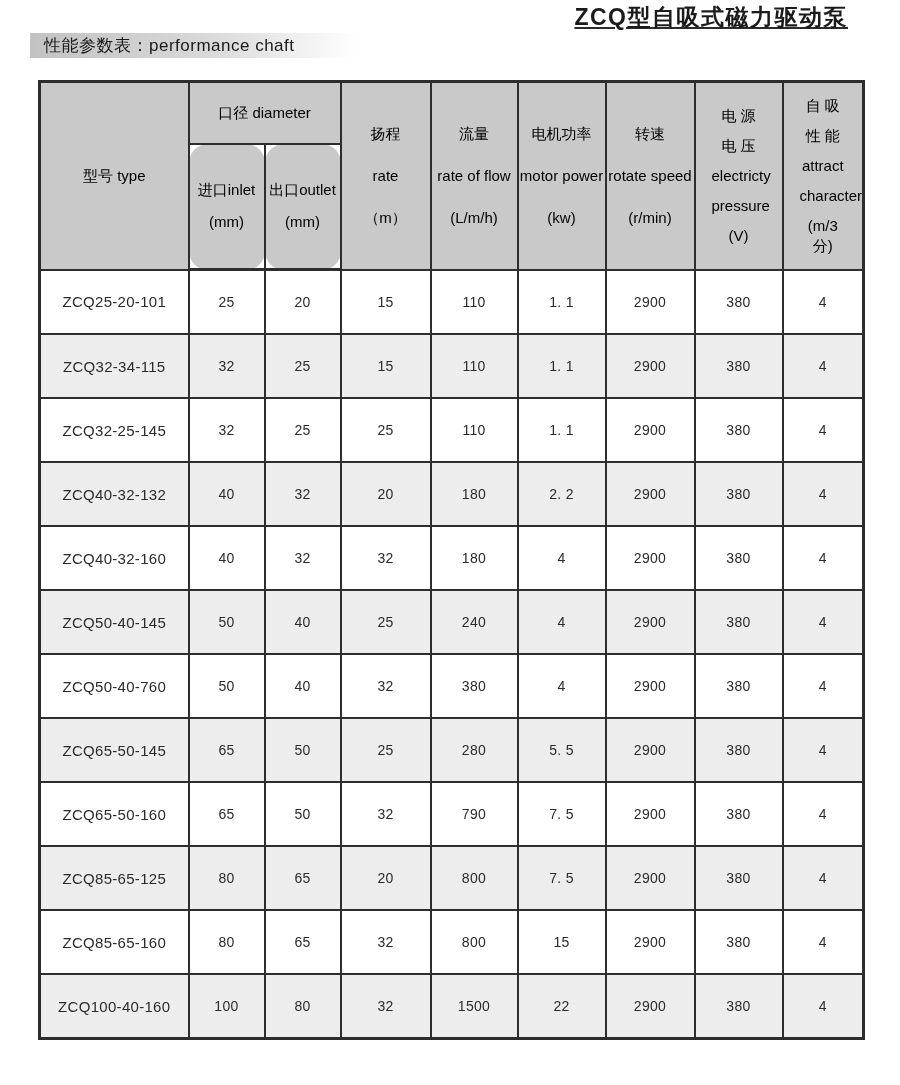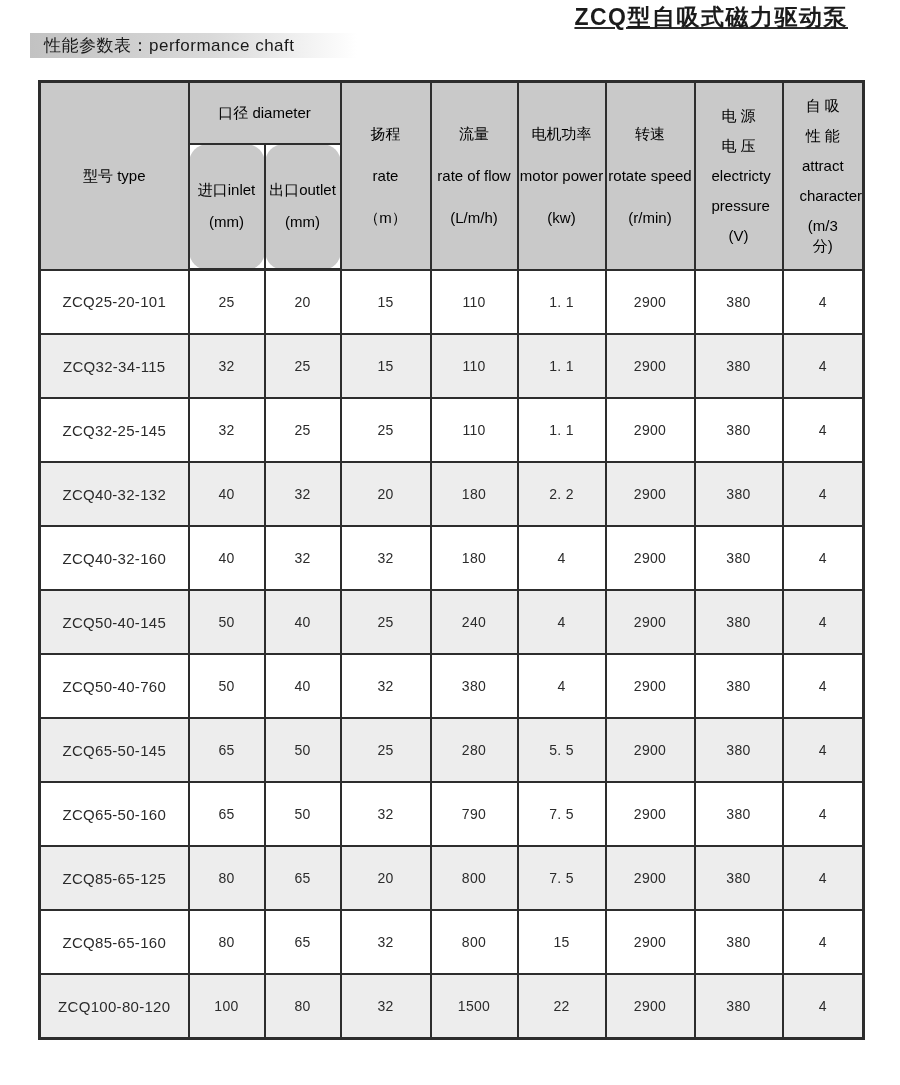--- a/index.html
+++ b/index.html
@@ -258,21 +258,21 @@
         <td>80</td>
         <td>65</td>
         <td>32</td>
         <td>800</td>
         <td>15</td>
         <td>2900</td>
         <td>380</td>
         <td>4</td>
       </tr>
       <tr>
-        <td class="model">ZCQ100-80-120</td>
+        <td class="model">ZCQ100-40-160</td>
         <td>100</td>
         <td>80</td>
         <td>32</td>
         <td>1500</td>
         <td>22</td>
         <td>2900</td>
         <td>380</td>
         <td>4</td>
       </tr>
     </tbody>

